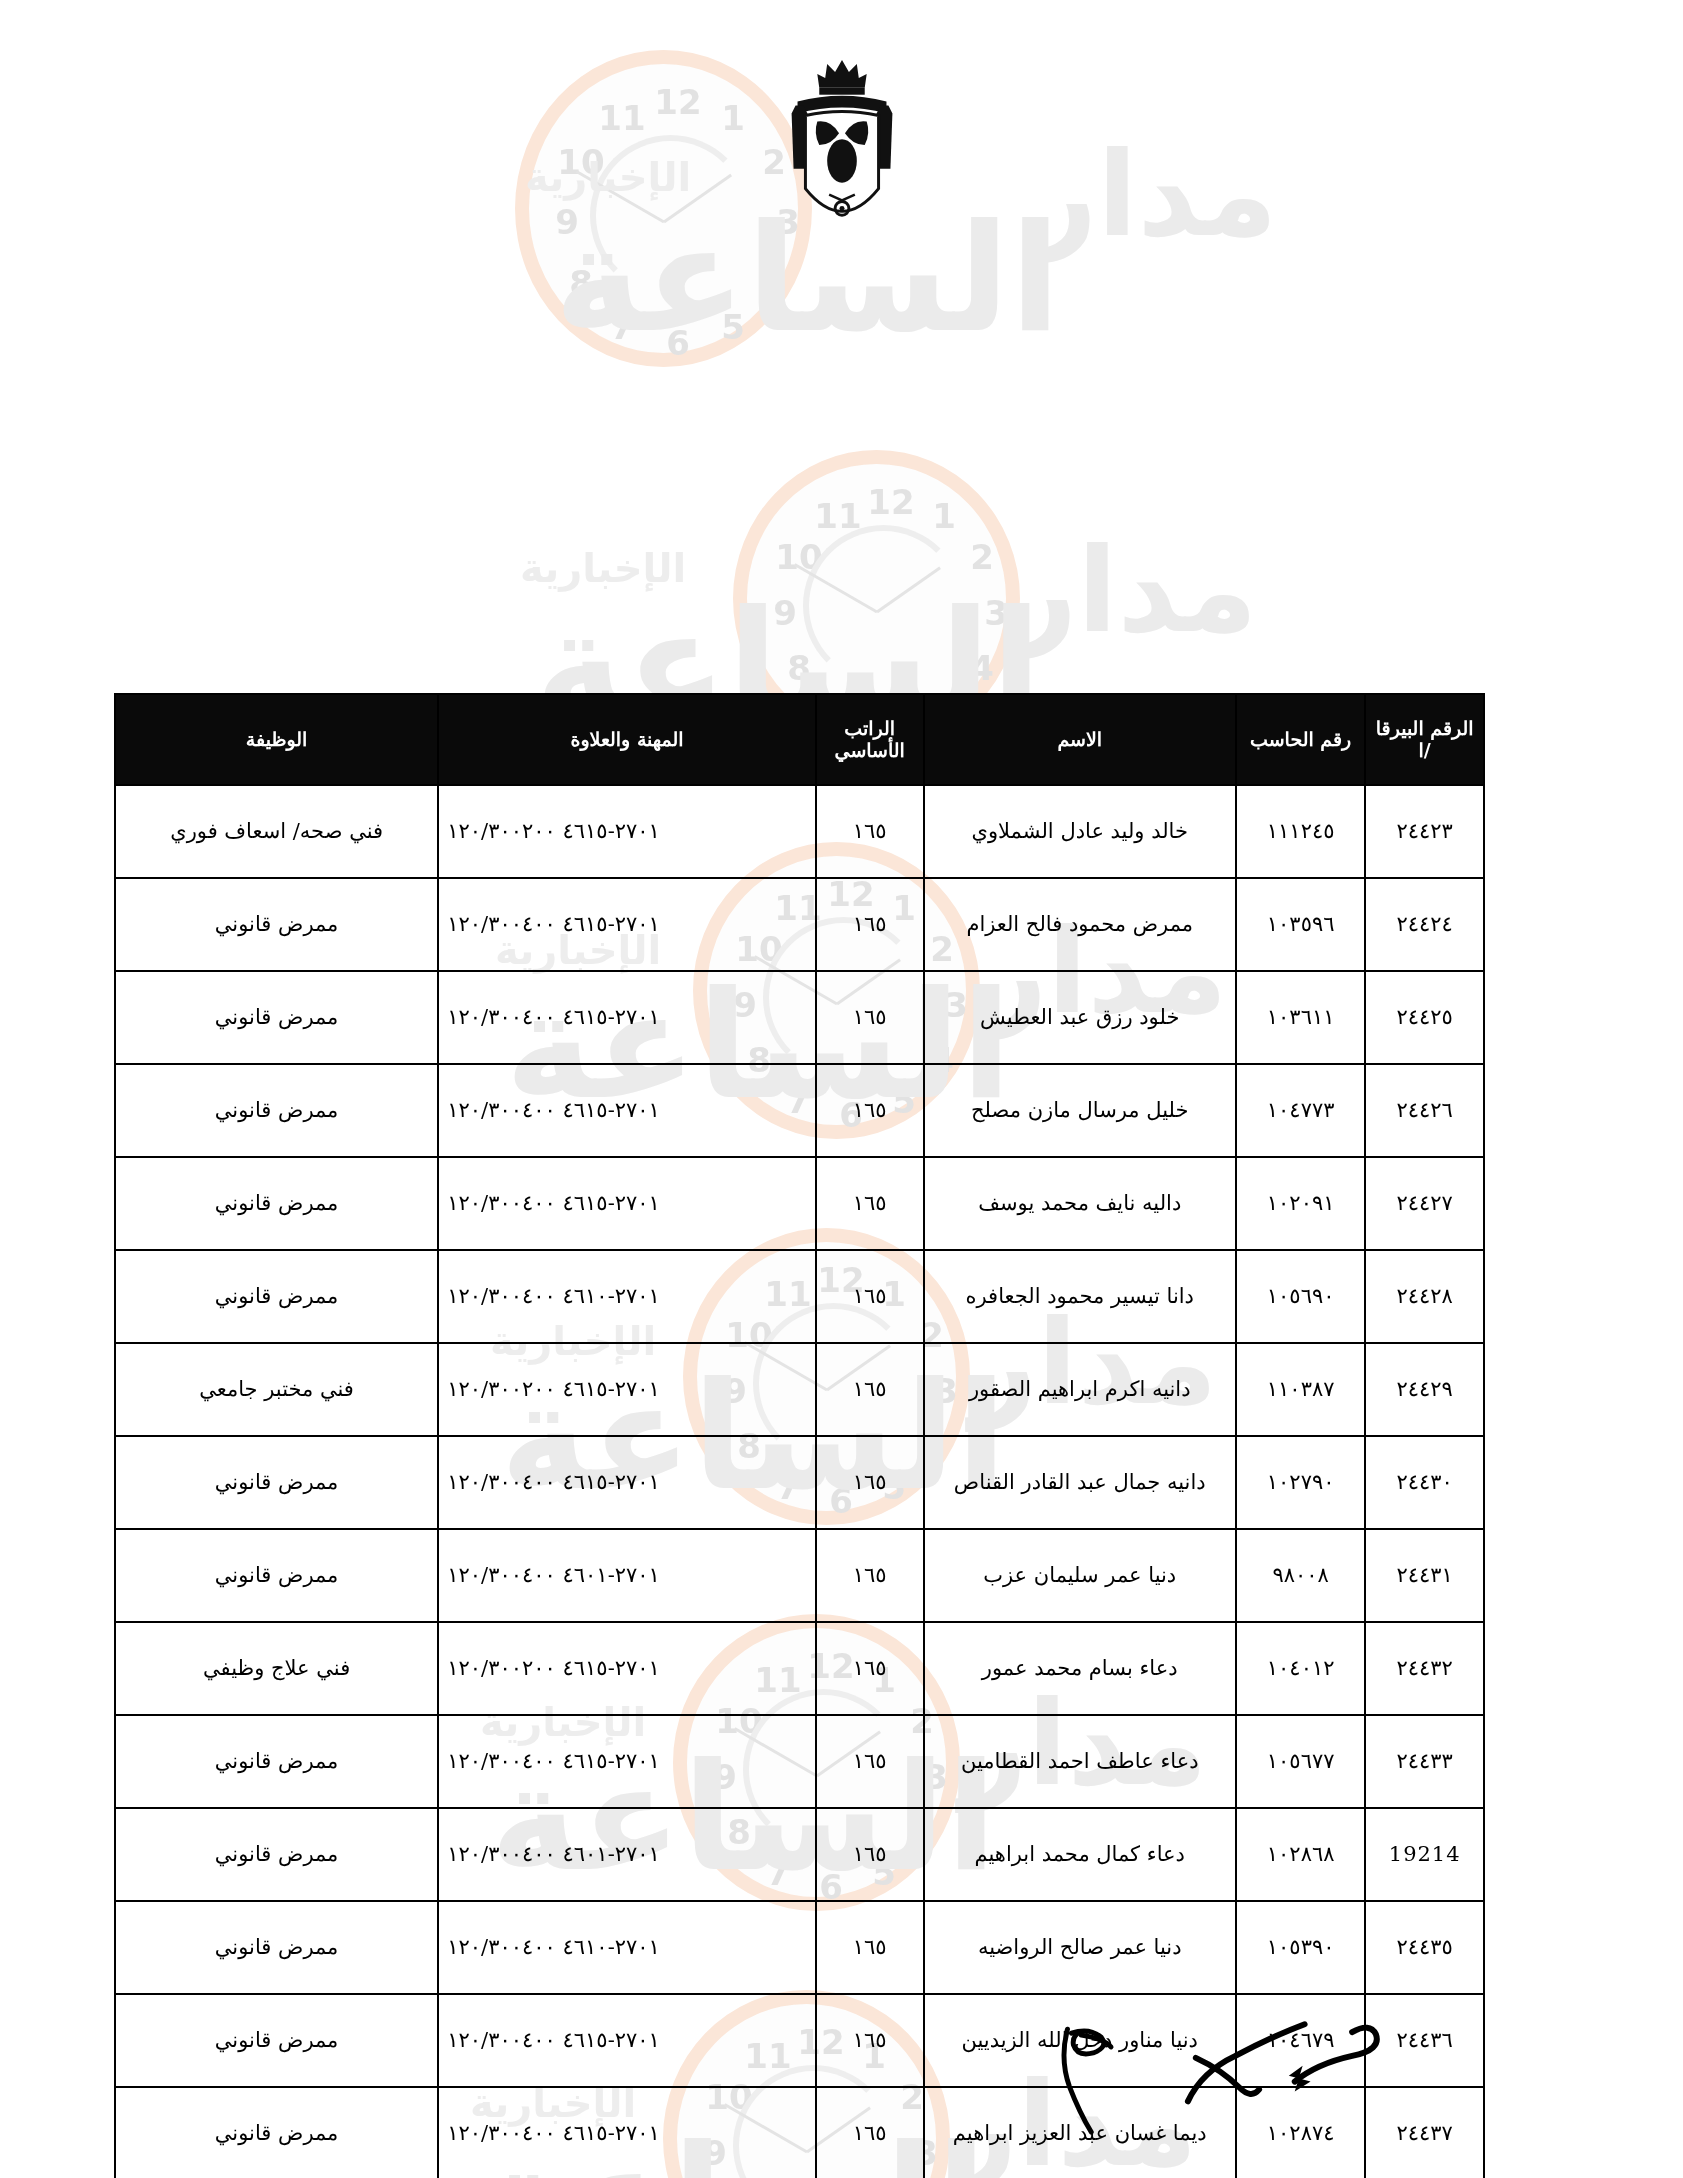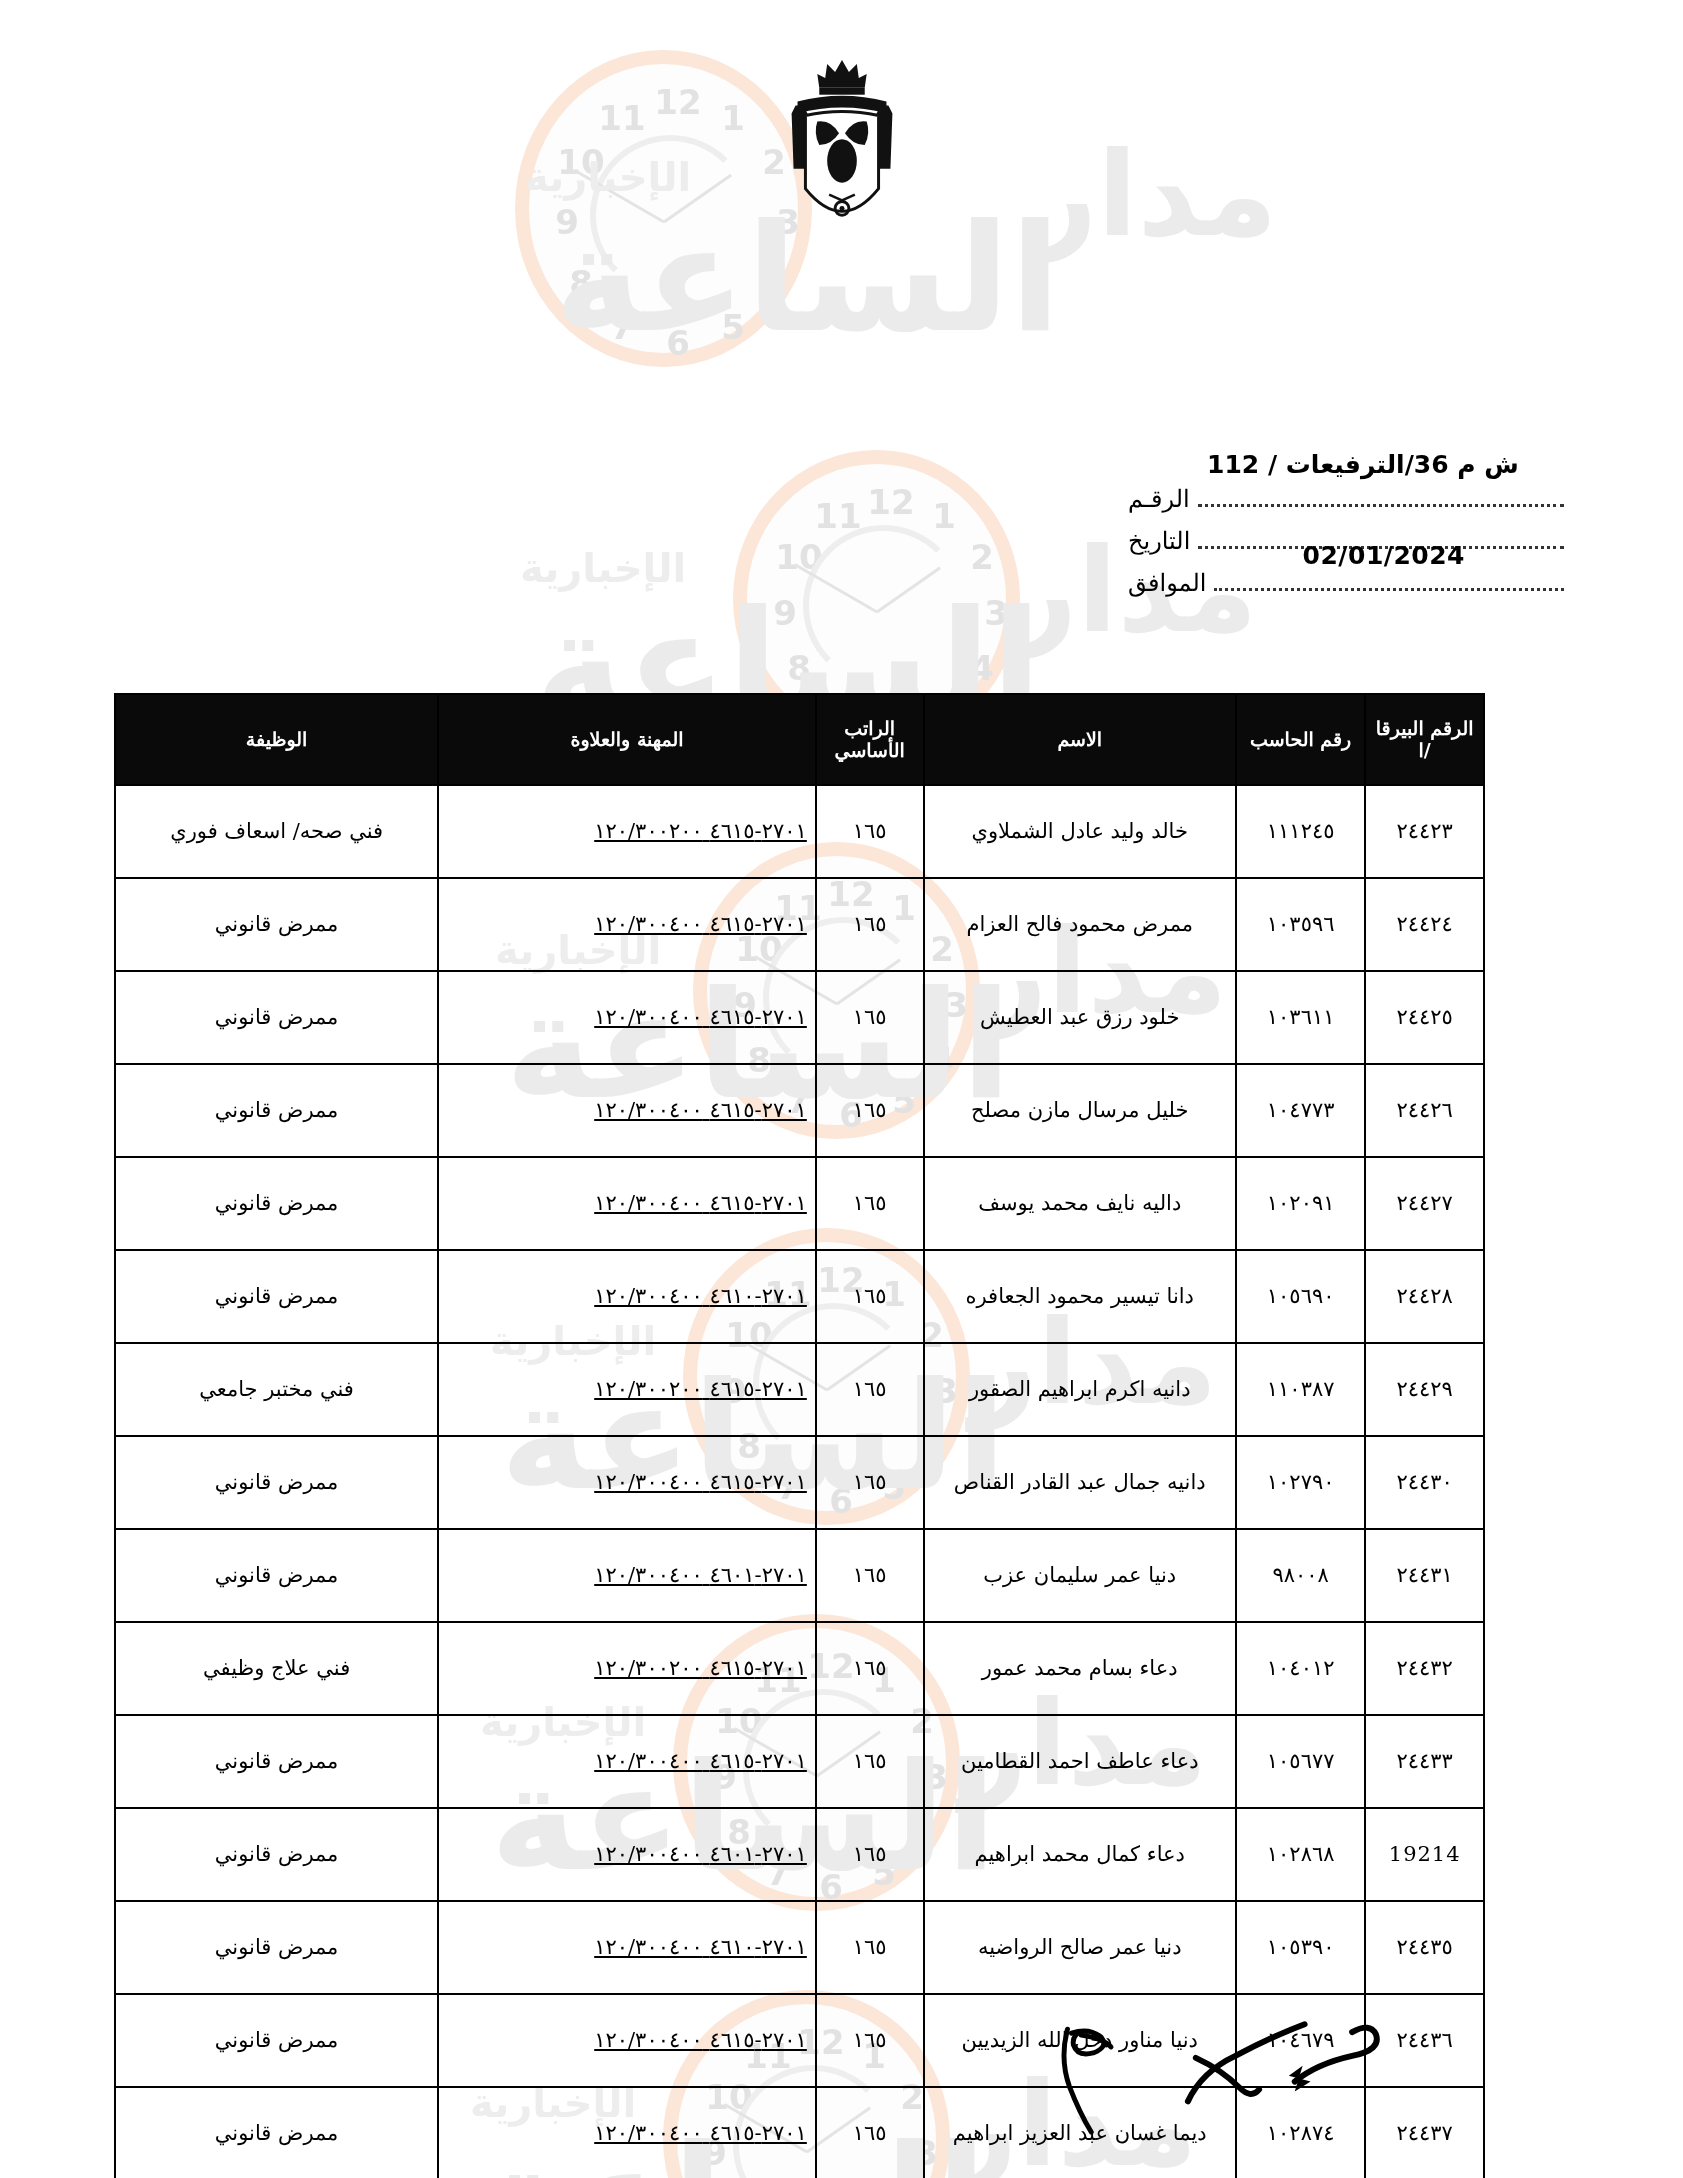--- a/index.html
+++ b/index.html
@@ -203,25 +203,24 @@
     text-align: center;
     font-size: 22px;
   }
   td.c-name {
     text-align: center;
   }
   td.c-salary {
     text-align: center;
   }
   td.c-code {
-    text-align: right;
+    text-align: left;
     font-size: 20px;
     direction: ltr;
     letter-spacing: 0.5px;
-    text-decoration: underline;
   }
   td.c-job {
     text-align: center;
     letter-spacing: 2px;
   }
   col.w-serial   { width: 109px; }
   col.w-computer { width: 119px; }
   col.w-name     { width: 287px; }
   col.w-salary   { width: 99px; }
   col.w-code     { width: 347px; }
@@ -387,40 +386,20 @@
       <path d="M110 72 Q96 70 88 84 Q96 96 108 96 Q114 84 110 72 Z" fill="#111"></path>
 
       <ellipse cx="85" cy="112" rx="15" ry="22" fill="#111"></ellipse>
 
       <circle cx="85" cy="160" r="7" fill="none" stroke="#111" stroke-width="3"></circle>
       <circle cx="85" cy="160" r="2.5" fill="#111"></circle>
       <path d="M72 146 L85 152 L98 146" fill="none" stroke="#111" stroke-width="2.5"></path>
     </svg>
   </div>
 
-  <div class="ref-block">
-    <div class="ref-title">ش م 36/الترفيعات / 112</div>
-
-    <div class="ref-row">
-      <span class="ref-label">الرقـم</span>
-      <span class="ref-dots"></span>
-    </div>
-
-    <div class="ref-row">
-      <span class="ref-label">التاريخ</span>
-      <span class="ref-dots"></span>
-    </div>
-
-    <div class="ref-value date-value">02/01/2024</div>
-
-    <div class="ref-row">
-      <span class="ref-label">الموافق</span>
-      <span class="ref-dots"></span>
-    </div>
-  </div>
 
   <div class="table-wrap">
     <table class="doc-table">
       <colgroup>
         <col class="w-serial">
           <col class="w-computer">
           <col class="w-name">
         <col class="w-salary">
           <col class="w-code">
           <col class="w-job">

